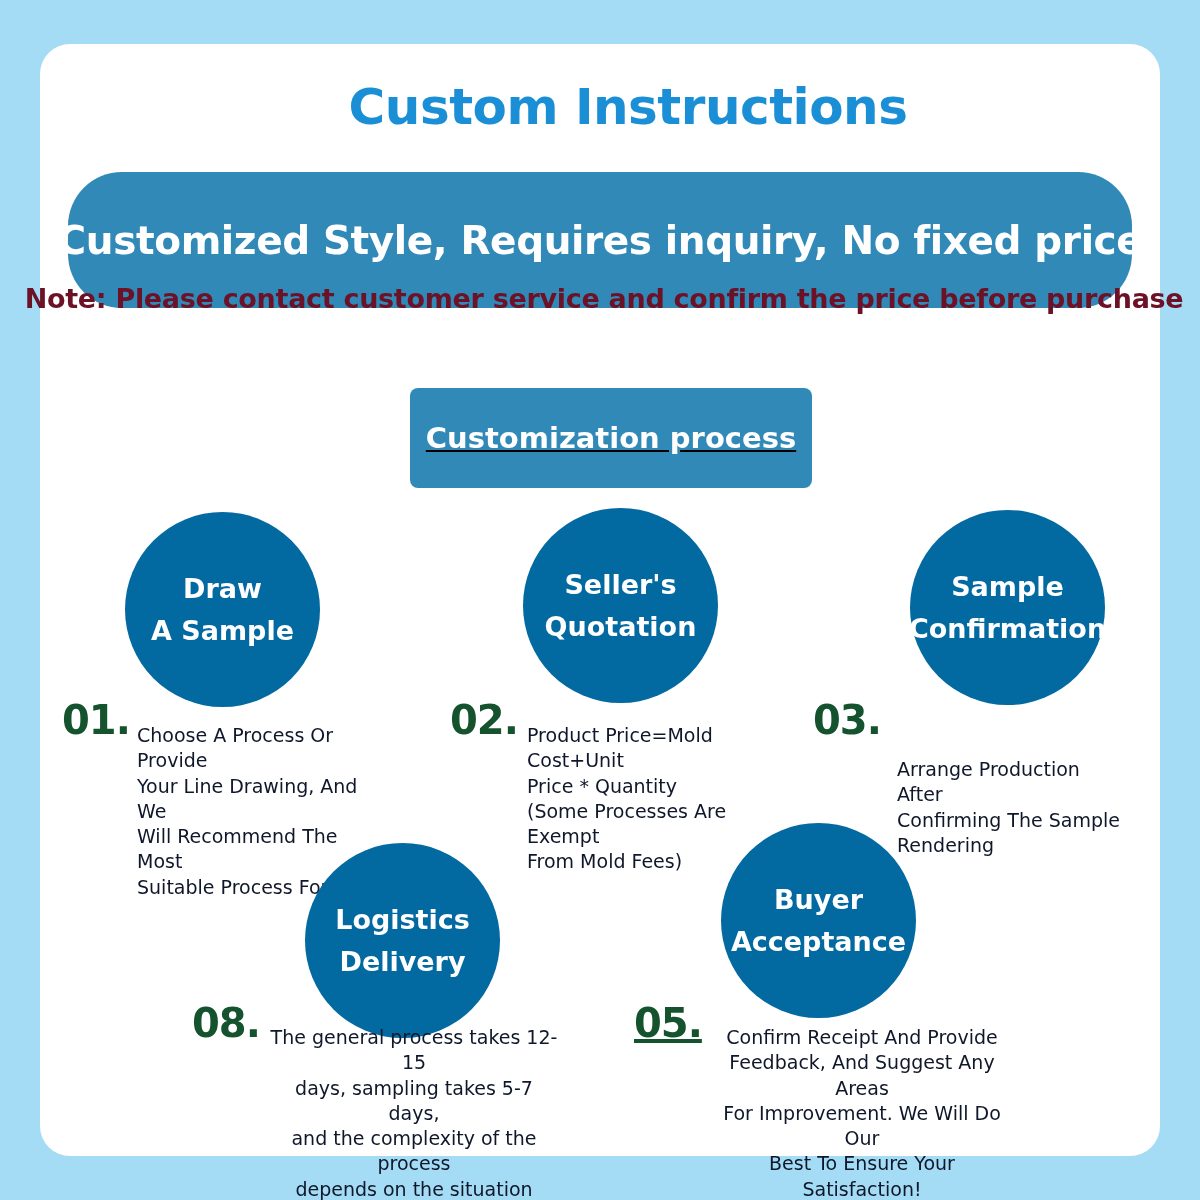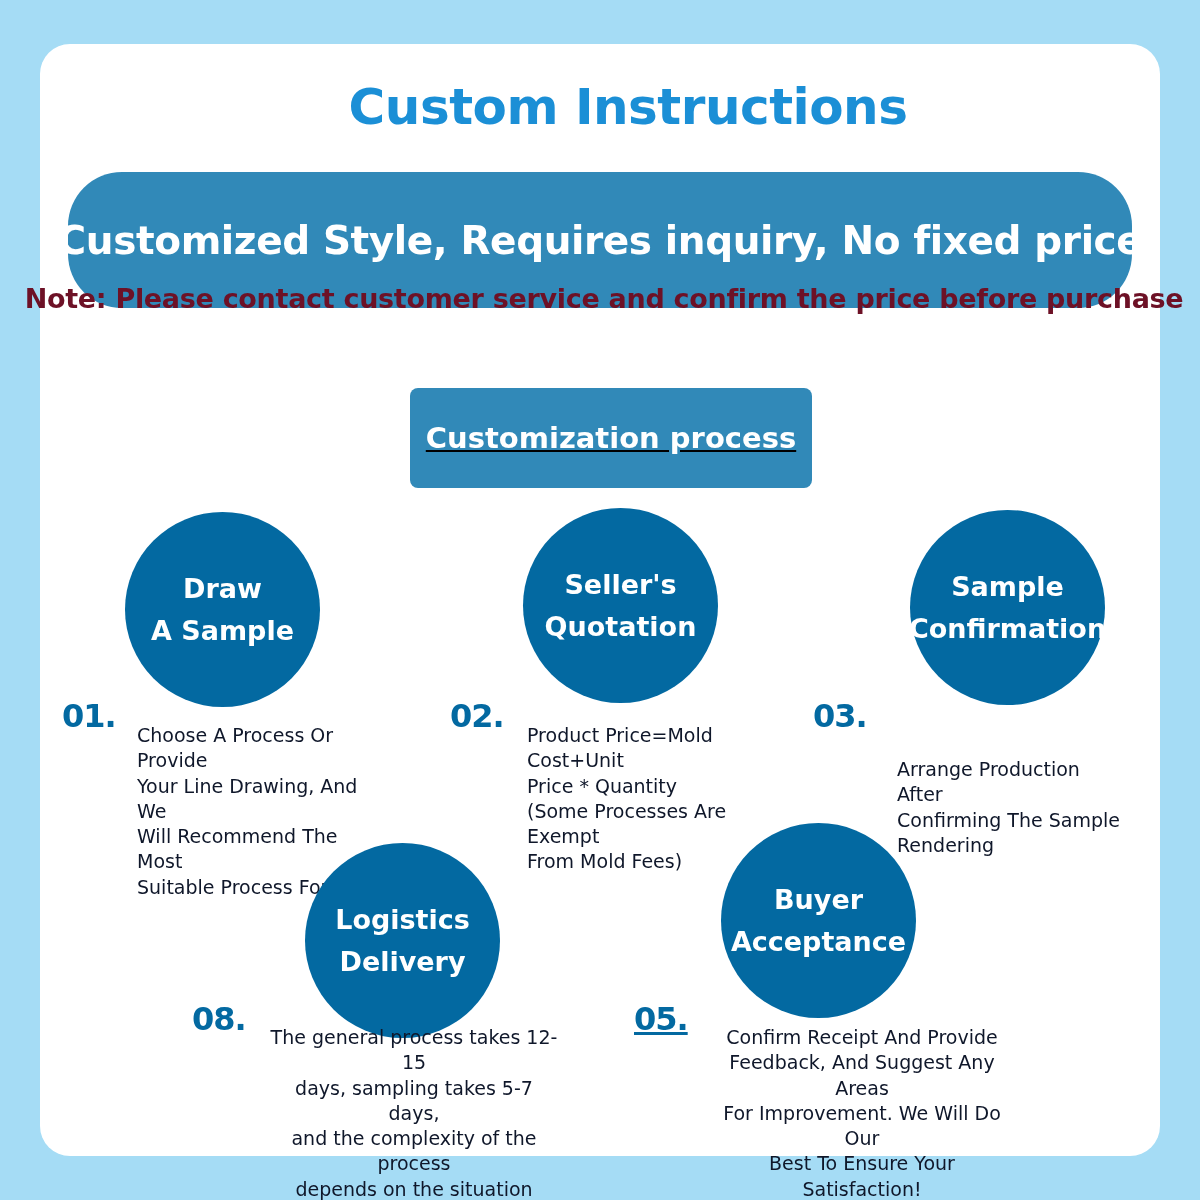--- a/index.html
+++ b/index.html
@@ -111,22 +111,22 @@
     line-height: 1.55;
     text-align: center;
   }
   .circle .l2 {
     white-space: nowrap;
   }
   .step-num {
     position: absolute;
     font-family: "DejaVu Sans", sans-serif;
     font-weight: bold;
-    font-size: 32px;
-    color: #0369a1;
+    font-size: 40px;
+    color: #14532d;
     letter-spacing: -1px;
     white-space: nowrap;
   }
   .step-desc {
     position: absolute;
     font-family: "DejaVu Sans", sans-serif;
     font-size: 19px;
     color: #0f172a;
     line-height: 1.33;
     white-space: pre-line;

